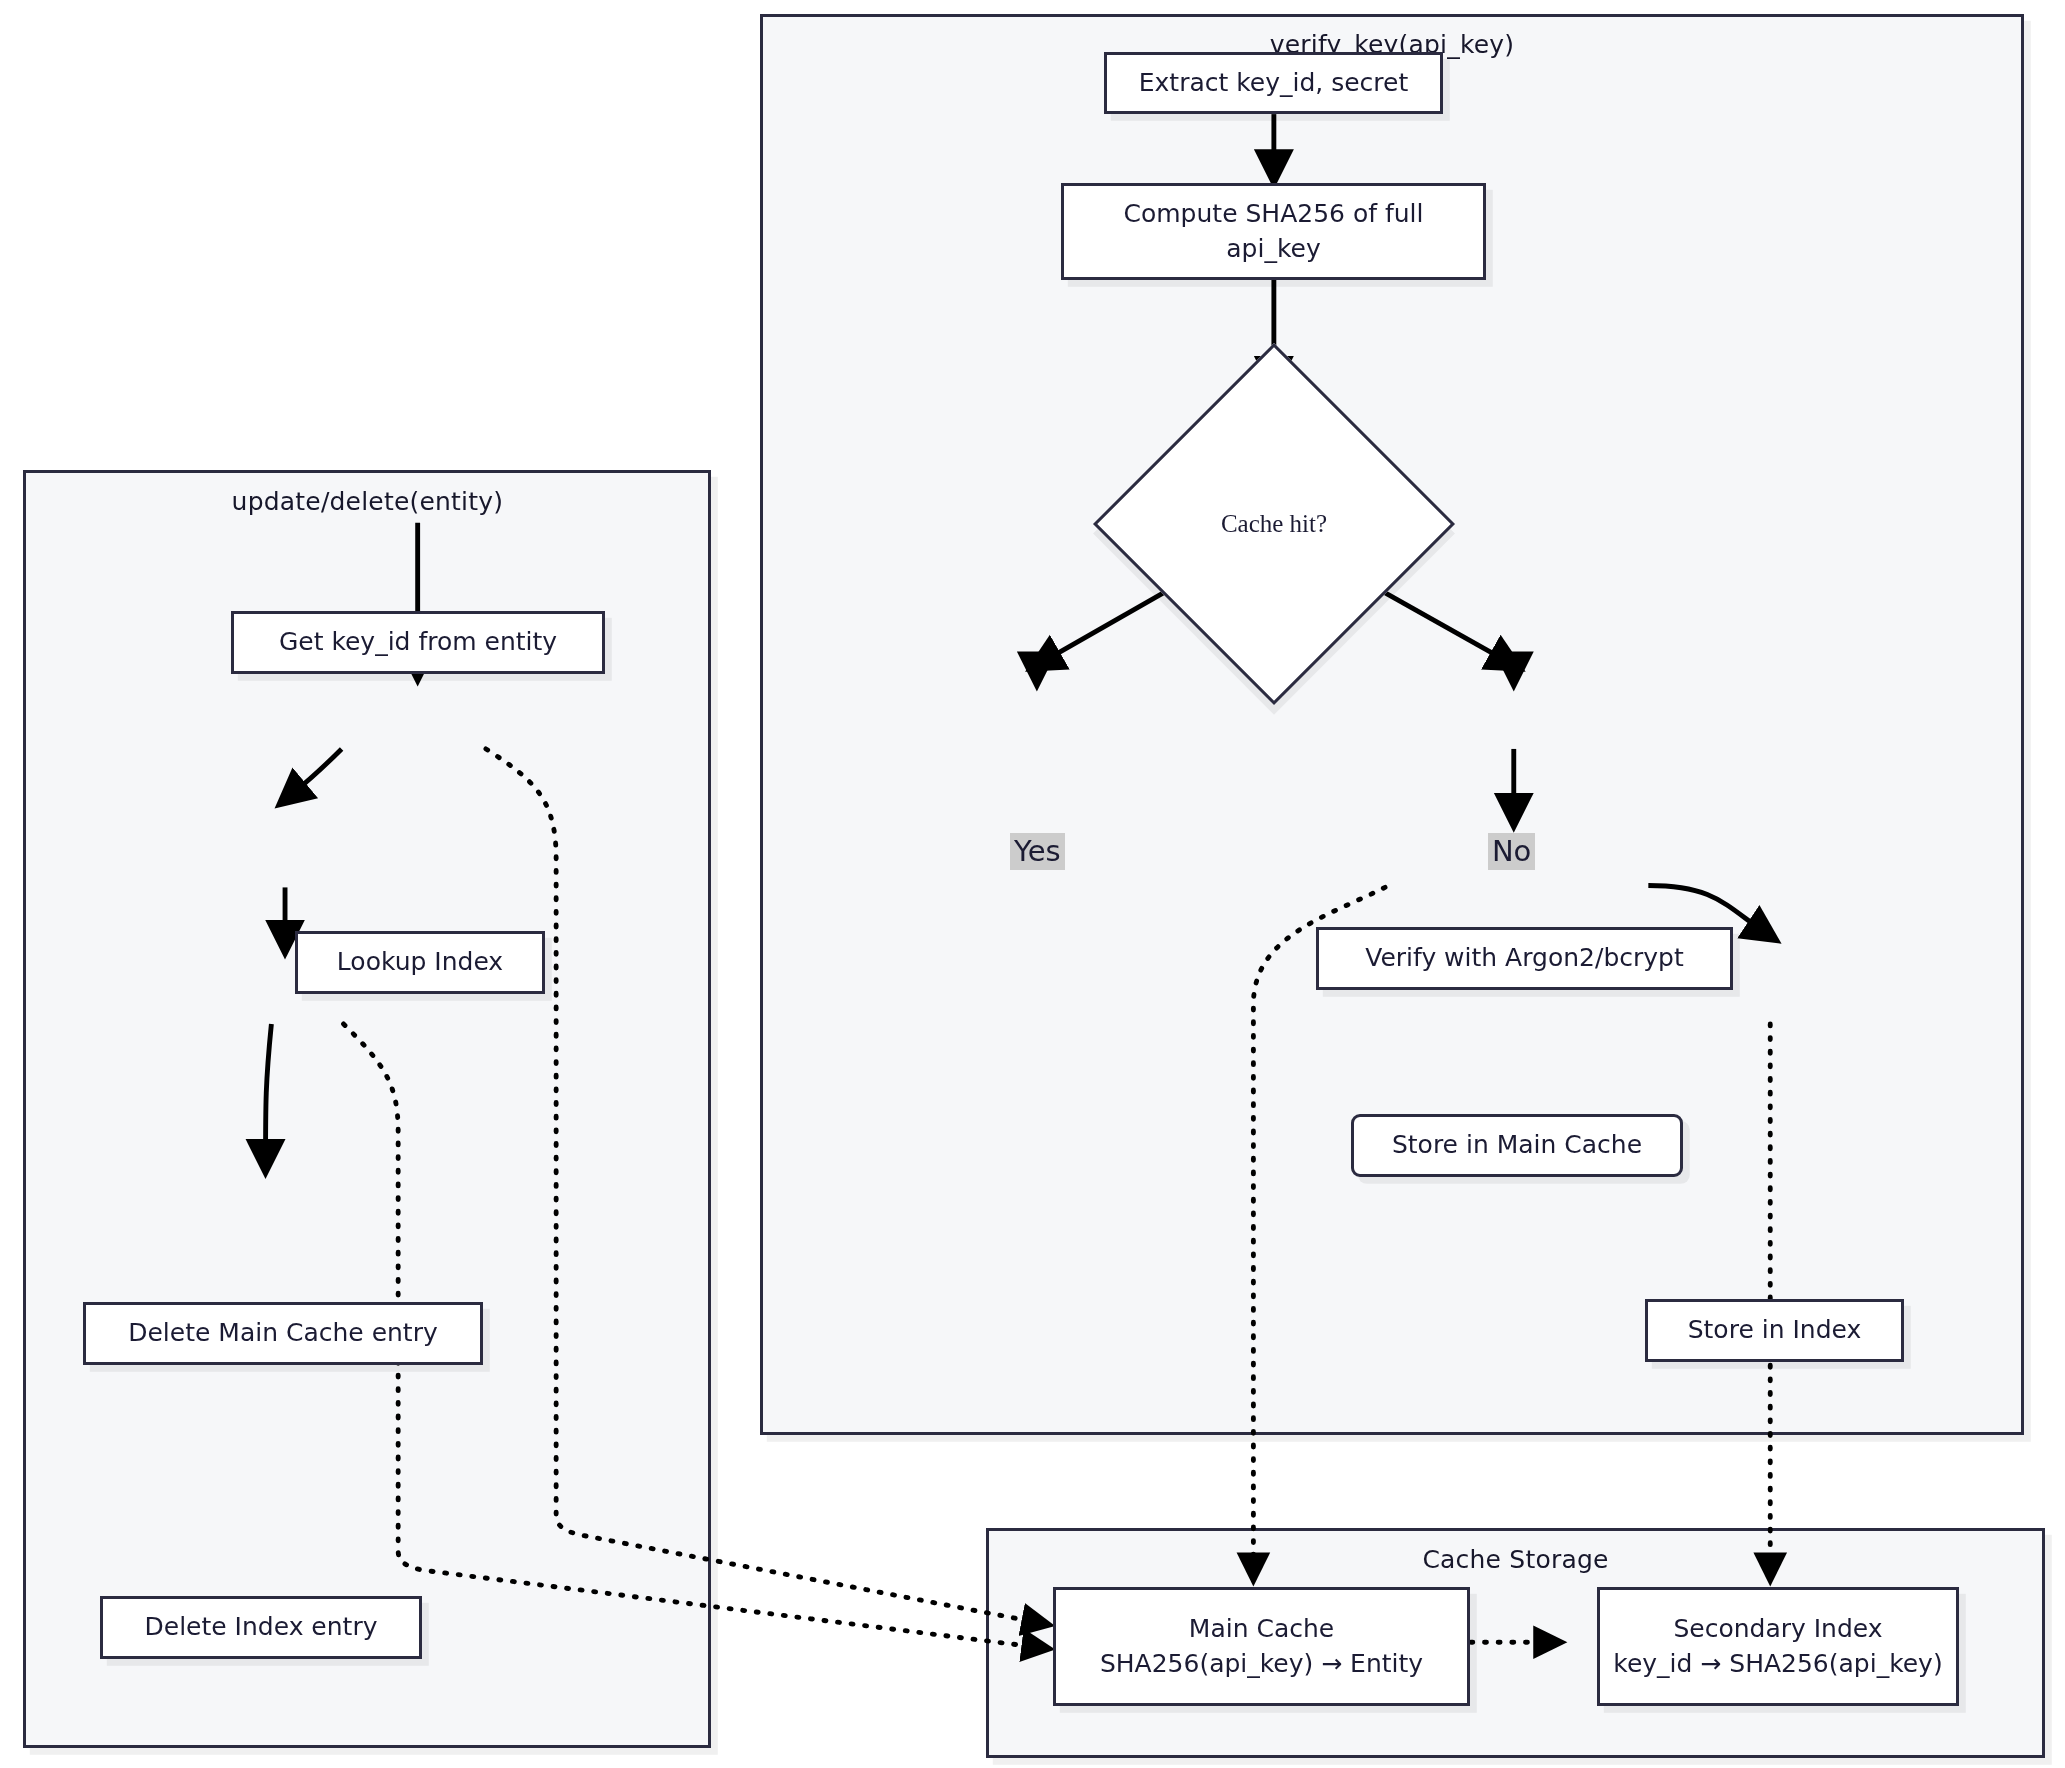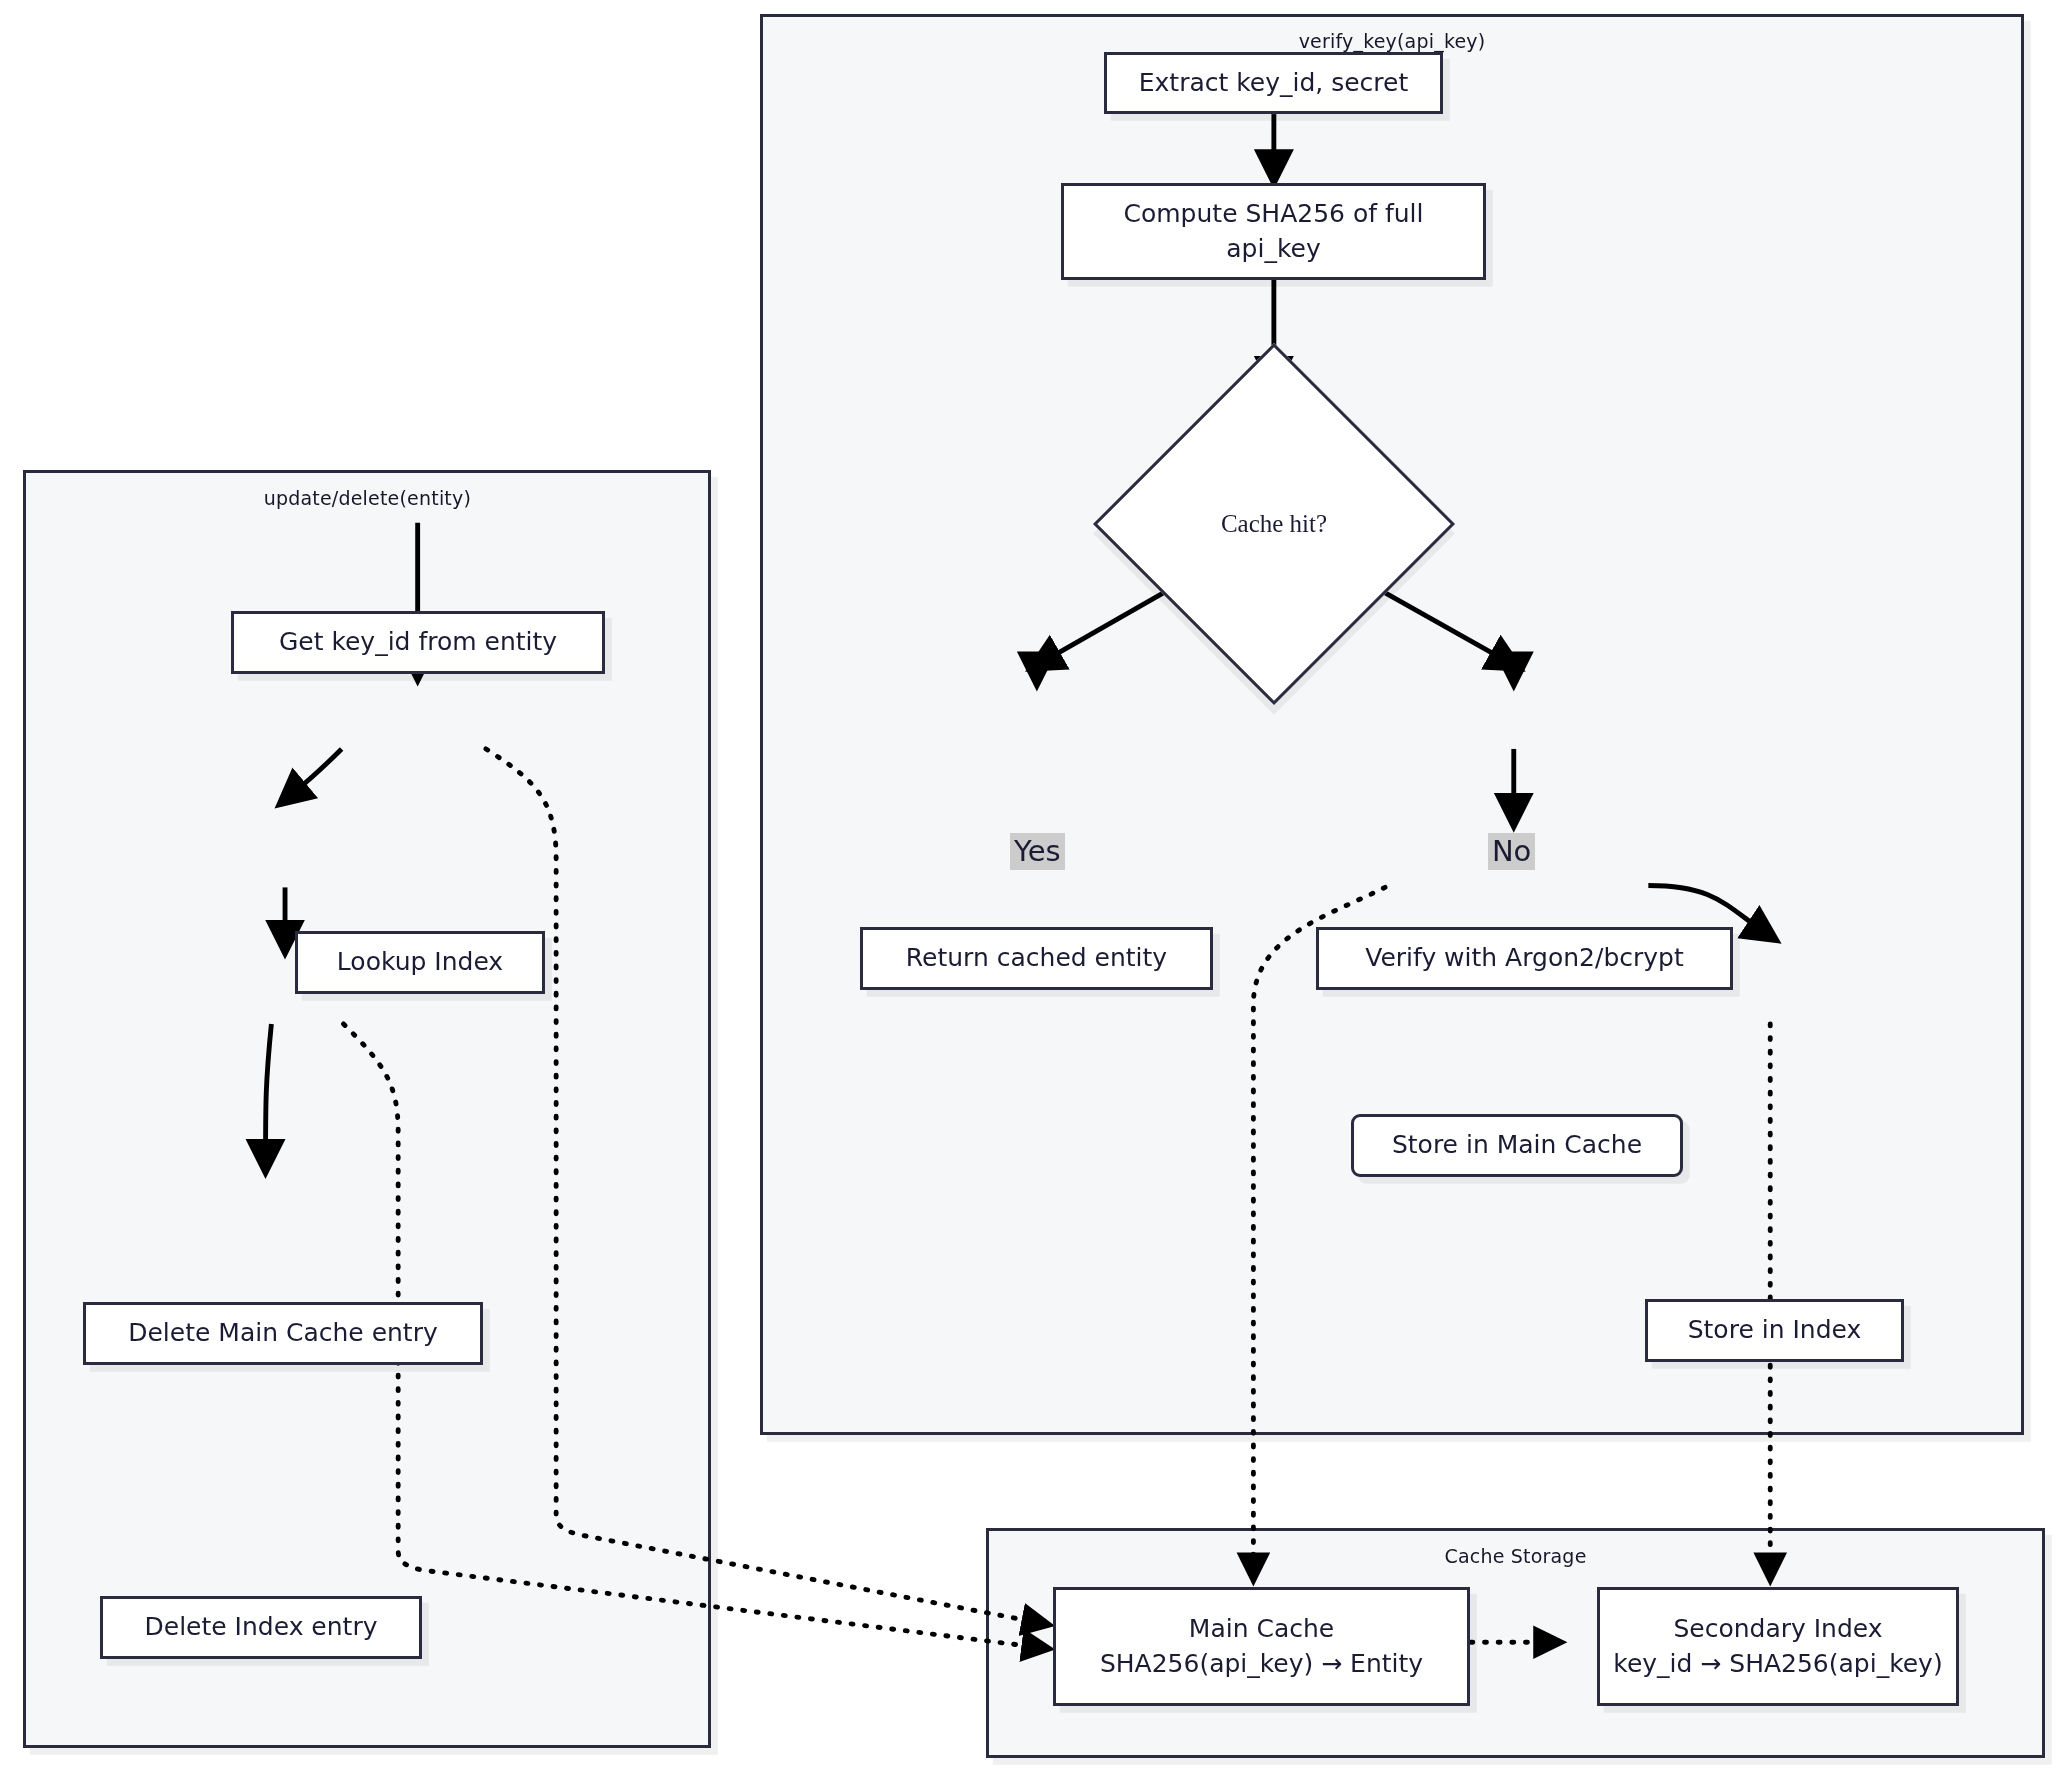--- a/index.html
+++ b/index.html
@@ -32,21 +32,21 @@
     border: 3.9px solid #2b2b40;
     box-shadow: 6.8px 6.8px 0 0 rgba(0,0,0,0.06);
     box-sizing: border-box;
   }
   .subgraph-title {
     position: absolute;
     top: 13.7px;
     left: 0;
     right: 0;
     text-align: center;
-    font-size: 19px;
+    font-size: 25px;
     color: #17172b;
     letter-spacing: 0.2px;
   }
   
   .node {
     position: absolute;
     background: #ffffff;
     border: 3.9px solid #2b2b40;
     box-sizing: border-box;
     display: flex;
@@ -178,23 +178,20 @@
   </div>
 
   <div class="diamond-wrap" style="left:1146px; top:396px; width:256px; height:256px;">
     <div class="diamond-shape"></div>
     <div class="diamond-label">Cache hit?</div>
   </div>
 
   <div class="edge-label" style="left:1010px; top:833px;">Yes</div>
   <div class="edge-label" style="left:1488px; top:833px;">No</div>
 
-  <div class="node" style="left:860px; top:927px; width:353px; height:63px;">
-    <span>Return cached entity</span>
-  </div>
 
   <div class="node" style="left:1316px; top:927px; width:417px; height:63px;">
     <span>Verify with Argon2/bcrypt</span>
   </div>
 
   <div class="node" style="left:1351px; top:1114px; width:332px; height:63px;border-radius:9px;">
     <span>Store in Main Cache</span>
   </div>
 
   <div class="node" style="left:1645px; top:1299px; width:259px; height:63px;">

